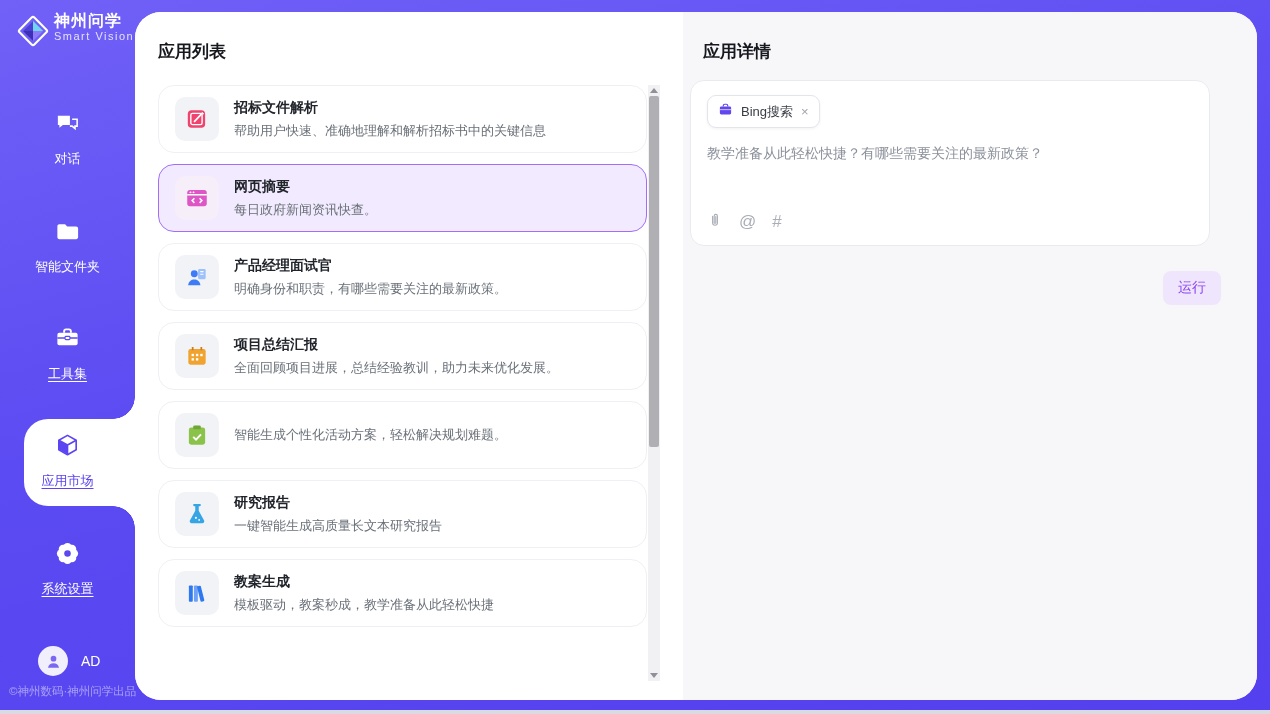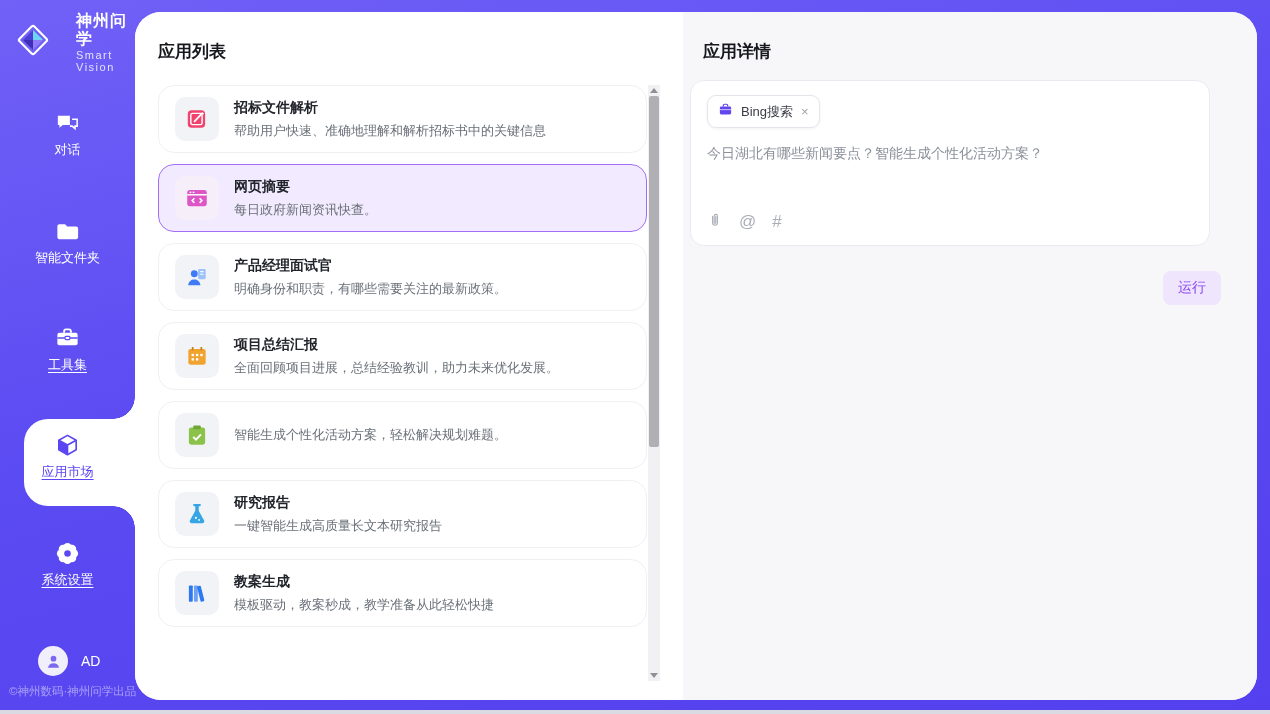--- a/index.html
+++ b/index.html
@@ -10,26 +10,26 @@
     background:#DADAE3;
     overflow:hidden;
   }
   
   .frame {
     position:absolute; left:0; top:0; width:1270px; height:710px;
     background:linear-gradient(165deg,#7161F7 0%,#5B4BF2 45%,#5440EE 100%);
   }
   
   .sidebar { position:absolute; left:0; top:0; width:135px; height:710px; }
-  .logo { position:absolute; left:14px; top:12px; display:flex; align-items:center; gap:24px; }
+  .logo { position:absolute; left:14px; top:12px; display:flex; gap:2px; }
   .logo-cn { font-size:16px; font-weight:bold; color:#fff; letter-spacing:1px; line-height:1.15; }
   .logo-en { font-size:11px; color:#E4E1FC; letter-spacing:1.5px; }
   .nav-item {
     position:absolute; left:0; width:135px;
-    display:flex; flex-direction:column; align-items:center; 
+    display:flex; flex-direction:column; align-items:center; gap:9px;
     color:#fff; cursor:pointer; z-index:3;justify-content:flex-end;
   }
   .nav-label { font-size:13px; color:#FFFFFF; }
   .nav-label.u { text-decoration:underline; text-underline-offset:3px; }
   .nav-item.active .nav-label { color:#5B45F2; }
   .active-bubble {
     position:absolute; left:24px; right:0; top:419px; height:87px;
     background:#fff; border-radius:24px 0 0 24px; z-index:2;
   }
   .notch { position:absolute; right:0; width:22px; height:22px; z-index:2; }
@@ -329,21 +329,21 @@
             <svg viewBox="0 0 20 20" width="15" height="15">
               <path d="M7 6V5a2 2 0 0 1 2-2h2a2 2 0 0 1 2 2v1" fill="none" stroke="#6246EE" stroke-width="1.6"></path>
               <rect x="2.5" y="6" width="15" height="10.5" rx="1.8" fill="#6246EE"></rect>
               <path d="M2.5 10.2h15" stroke="#fff" stroke-width="0.9"></path>
             </svg>
           </span>
           <span class="tag-label">Bing搜索</span>
           <span class="tag-close">×</span>
         </div>
 
-        <div class="query-text">今日湖北有哪些新闻要点？智能生成个性化活动方案？</div>
+        <div class="query-text">教学准备从此轻松快捷？有哪些需要关注的最新政策？</div>
 
         <div class="attach-row">
           <span>
             <svg viewBox="0 0 20 20" width="16" height="16">
               <path d="M7 5.4v8.1a3 3 0 0 0 6 0V4.9a2 2 0 0 0-4 0v8.1a1 1 0 0 0 2 0V5.6" fill="none" stroke="#A9ADB5" stroke-width="1.4" stroke-linecap="round"></path>
             </svg>
           </span>
           <span class="attach-glyph">@</span>
           <span class="attach-glyph">#</span>
         </div>

